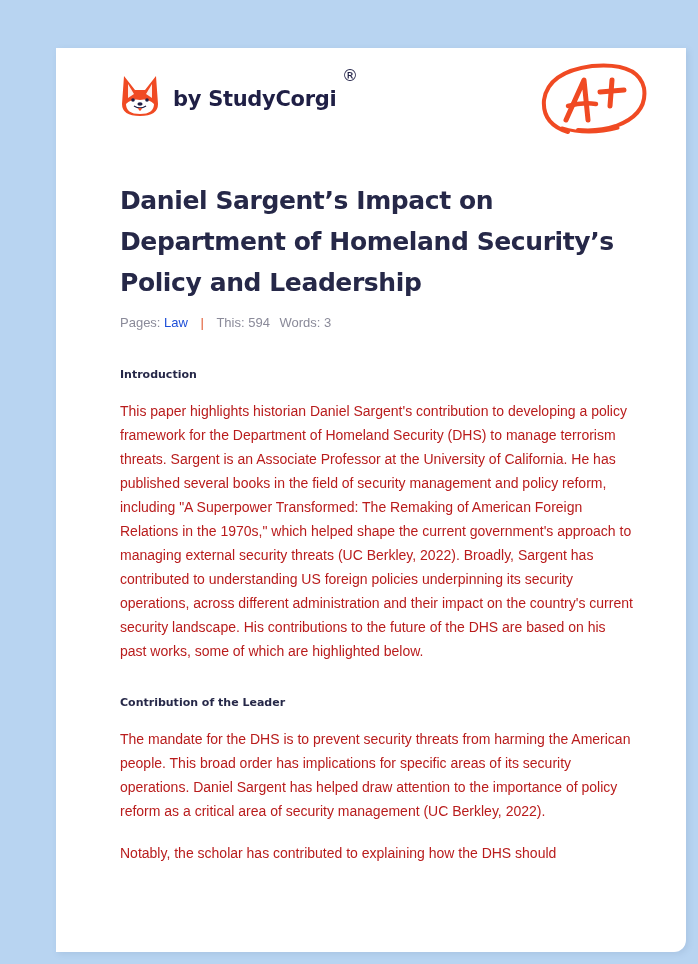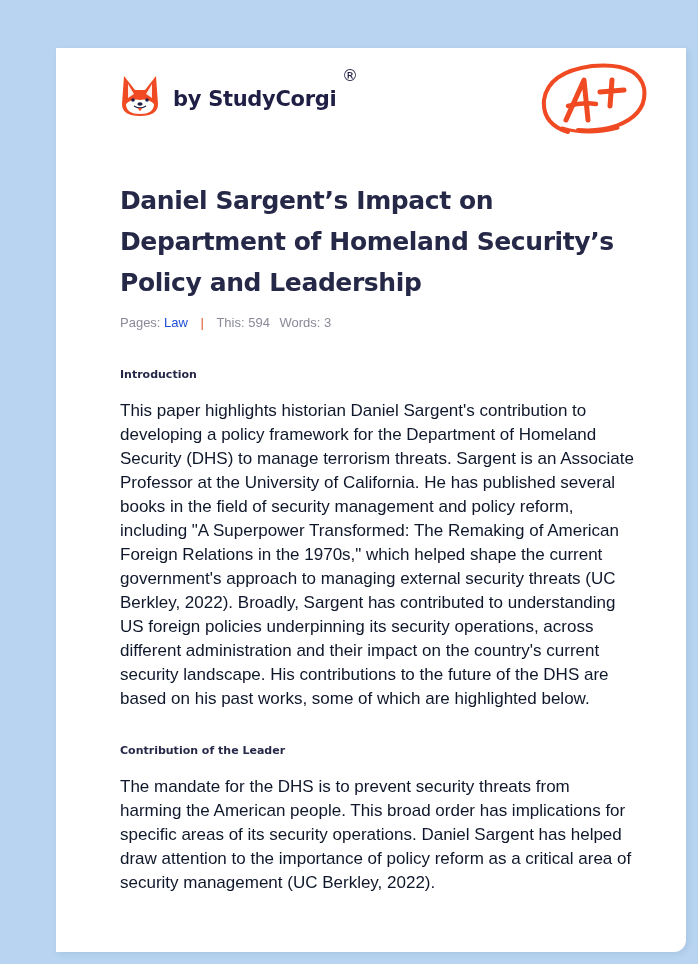--- a/index.html
+++ b/index.html
@@ -34,21 +34,21 @@
     }
     .meta { margin-top: 12px; font-size: 13px; color: #8a8a99; height: 20px; }
     .meta .val { color: #1d4ed8; }
     .meta .sep { color: #e0562d; margin: 0 9px; }
     .meta .gap { margin-left: 6px; }
     h2 {
       margin: 28px 0 0 0; font-family: "DejaVu Sans", sans-serif; font-weight: bold;
       font-size: 11px; color: #262848; line-height: 24px;
     }
     p {
-      margin: 12px 0 0 0; font-size: 17px; line-height: 24px; color: #0f172a;
+      margin: 12px 0 0 0; font-size: 14px; line-height: 24px; color: #b91c1c;
     }
     p.spaced { margin-top: 18px; }
   </style>
 </head>
 <body>
 
 <div class="card">
   <div class="header">
     <div class="logo">
       <svg width="40" height="44" viewBox="0 0 40 44">
@@ -86,14 +86,15 @@
       <span>594</span>
       <span class="gap">Words:</span>
       <span>3</span>
     </div>
 
     <h2>Introduction</h2>
     <p>This paper highlights historian Daniel Sargent's contribution to developing a policy framework for the Department of Homeland Security (DHS) to manage terrorism threats. Sargent is an Associate Professor at the University of California. He has published several books in the field of security management and policy reform, including "A Superpower Transformed: The Remaking of American Foreign Relations in the 1970s," which helped shape the current government's approach to managing external security threats (UC Berkley, 2022). Broadly, Sargent has contributed to understanding US foreign policies underpinning its security operations, across different administration and their impact on the country's current security landscape. His contributions to the future of the DHS are based on his past works, some of which are highlighted below.</p>
 
     <h2>Contribution of the Leader</h2>
     <p>The mandate for the DHS is to prevent security threats from harming the American people. This broad order has implications for specific areas of its security operations. Daniel Sargent has helped draw attention to the importance of policy reform as a critical area of security management (UC Berkley, 2022).</p>
+    <p class="spaced">Notably, the scholar has contributed to explaining how the DHS should</p>
   </div>
 </div>
 
 </body></html>

